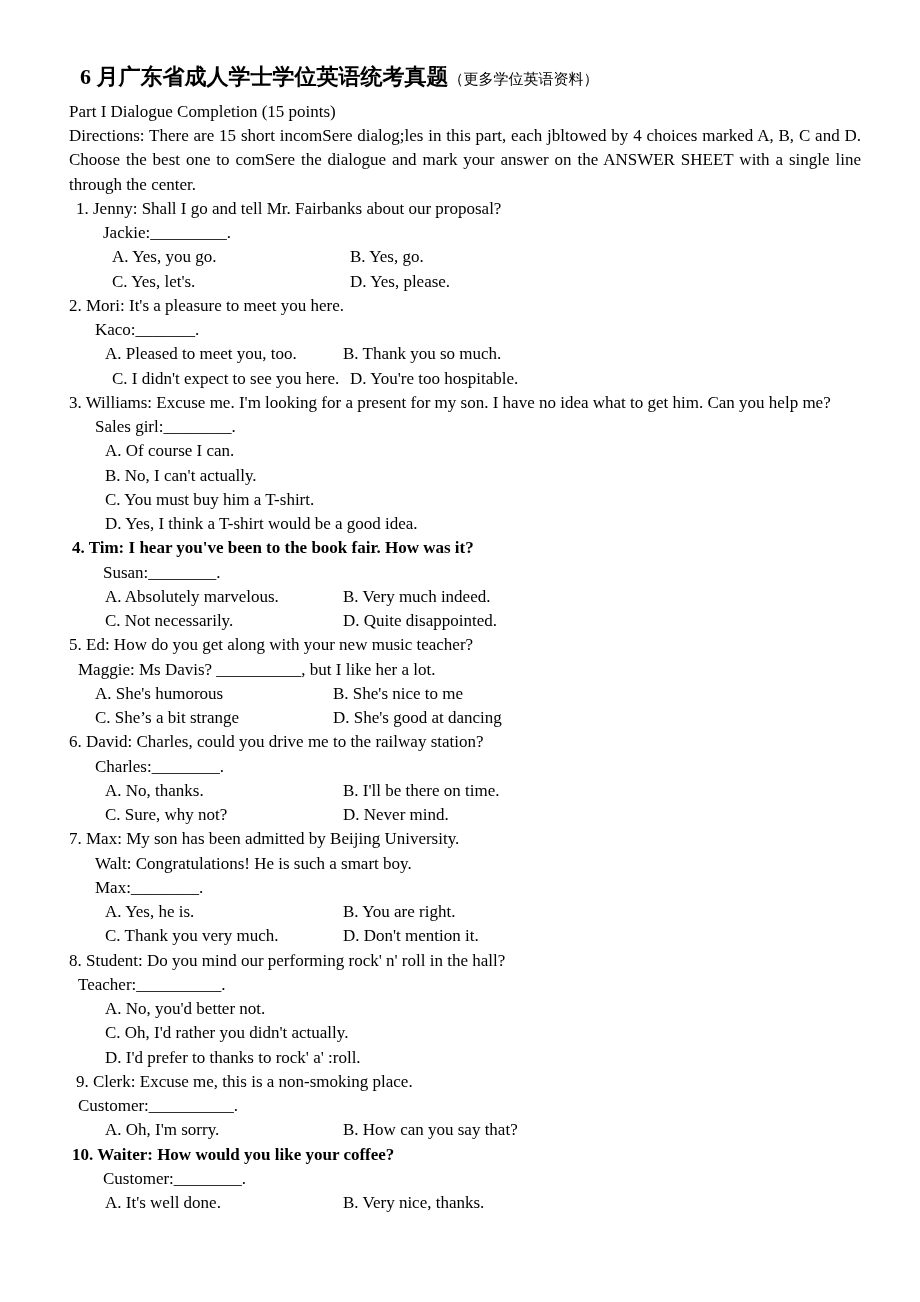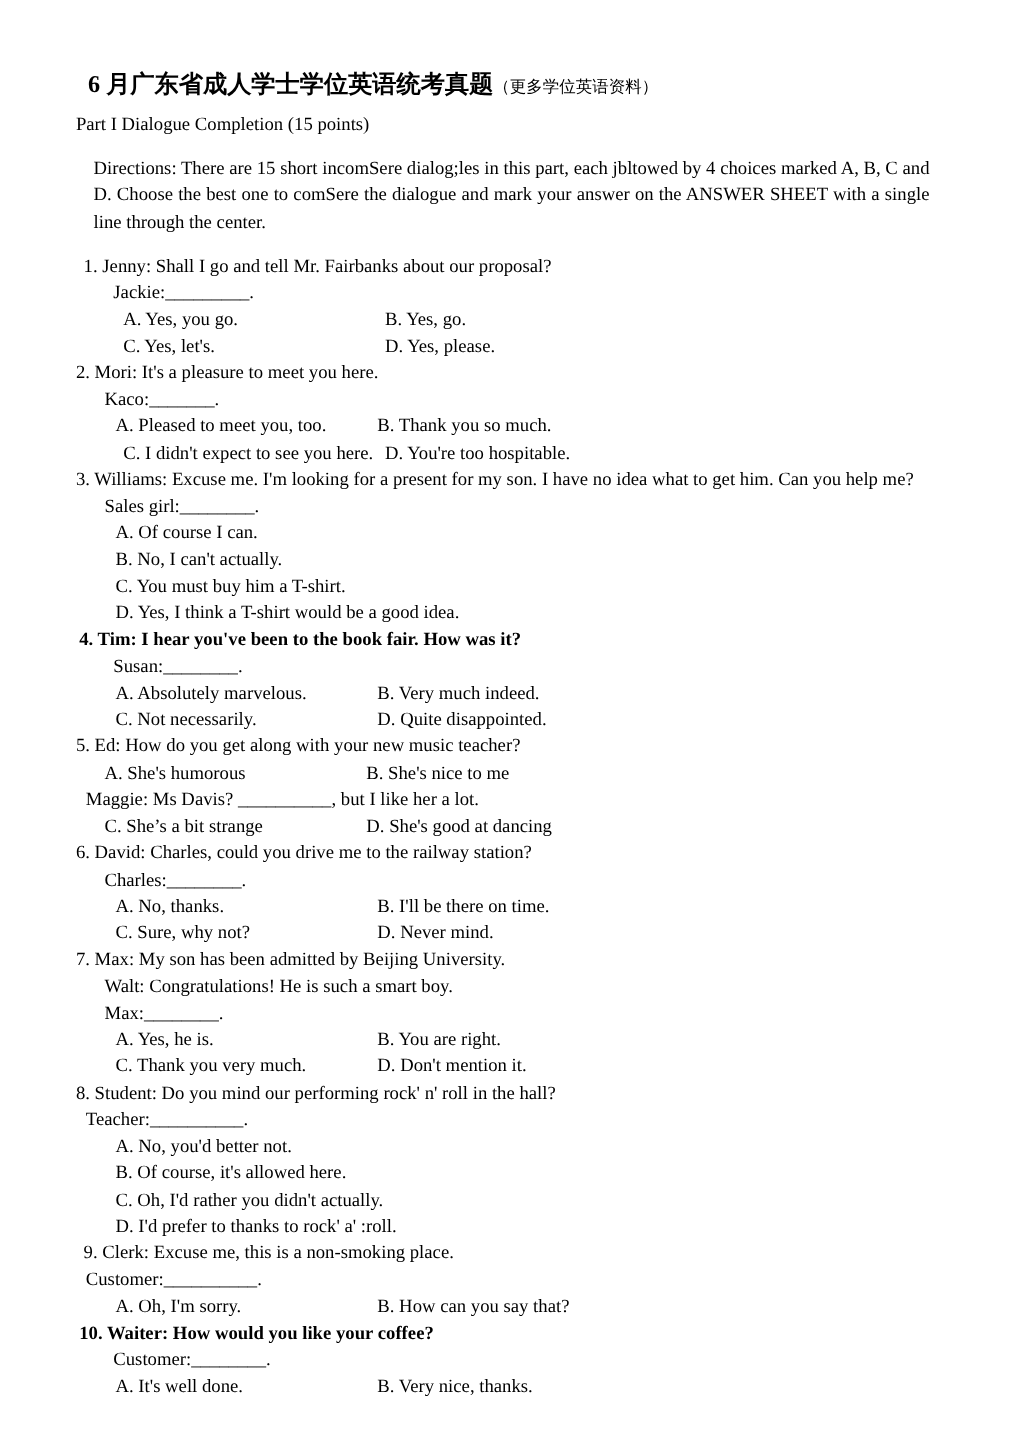--- a/index.html
+++ b/index.html
@@ -27,21 +27,21 @@
     white-space: nowrap;
   }
   .title-note {
     font-weight: normal;
     font-size: 15px;
   }
   .part-heading {
     line-height: 24.2px;
   }
   .directions {
-    margin: 16px;
+    margin: 0;
     text-align: justify;
     line-height: 24.2px;
   }
   .questions { margin-top: 0; }
   .line {
     line-height: 24.25px;
     white-space: pre-wrap;
   }
   
   .q   { padding-left: 0; }
@@ -81,36 +81,35 @@
       <div class="line sp1">Sales girl:________.</div>
       <div class="line op">A. Of course I can.</div>
       <div class="line op">B. No, I can't actually.</div>
       <div class="line op">C. You must buy him a T-shirt.</div>
       <div class="line op">D. Yes, I think a T-shirt would be a good idea.</div>
       <div class="line qs2">4. Tim: I hear you've been to the book fair. How was it?</div>
       <div class="line sp2">Susan:________.</div>
       <div class="line op"><span class="c1">A. Absolutely marvelous.</span><span>B. Very much indeed.</span></div>
       <div class="line op"><span class="c1">C. Not necessarily.</span><span>D. Quite disappointed.</span></div>
       <div class="line q">5. Ed: How do you get along with your new music teacher?</div>
+      <div class="line sp0">Maggie: Ms Davis? __________, but I like her a lot.</div>
       <div class="line op1"><span class="c1">A. She's humorous</span><span>B. She's nice to me</span></div>
-      <div class="line sp0">Maggie: Ms Davis? __________, but I like her a lot.</div>
       <div class="line op1"><span class="c1">C. She’s a bit strange</span><span>D. She's good at dancing</span></div>
       <div class="line q">6. David: Charles, could you drive me to the railway station?</div>
       <div class="line sp1">Charles:________.</div>
       <div class="line op"><span class="c1">A. No, thanks.</span><span>B. I'll be there on time.</span></div>
       <div class="line op"><span class="c1">C. Sure, why not?</span><span>D. Never mind.</span></div>
       <div class="line q">7. Max: My son has been admitted by Beijing University.</div>
       <div class="line sp1">Walt: Congratulations! He is such a smart boy.</div>
       <div class="line sp1">Max:________.</div>
       <div class="line op"><span class="c1">A. Yes, he is.</span><span>B. You are right.</span></div>
       <div class="line op"><span class="c1">C. Thank you very much.</span><span>D. Don't mention it.</span></div>
       <div class="line q">8. Student: Do you mind our performing rock' n' roll in the hall?</div>
       <div class="line sp0">Teacher:__________.</div>
       <div class="line op">A. No, you'd better not.</div>
-      <div class="line op">B. Of course, it's allowed here.</div>
       <div class="line op">C. Oh, I'd rather you didn't actually.</div>
       <div class="line op">D. I'd prefer to thanks to rock' a' :roll.</div>
       <div class="line qs">9. Clerk: Excuse me, this is a non-smoking place.</div>
       <div class="line sp0">Customer:__________.</div>
       <div class="line op"><span class="c1">A. Oh, I'm sorry.</span><span>B. How can you say that?</span></div>
       <div class="line qs2">10. Waiter: How would you like your coffee?</div>
       <div class="line sp2">Customer:________.</div>
       <div class="line op"><span class="c1">A. It's well done.</span><span>B. Very nice, thanks.</span></div>
     </div>
 </div>

